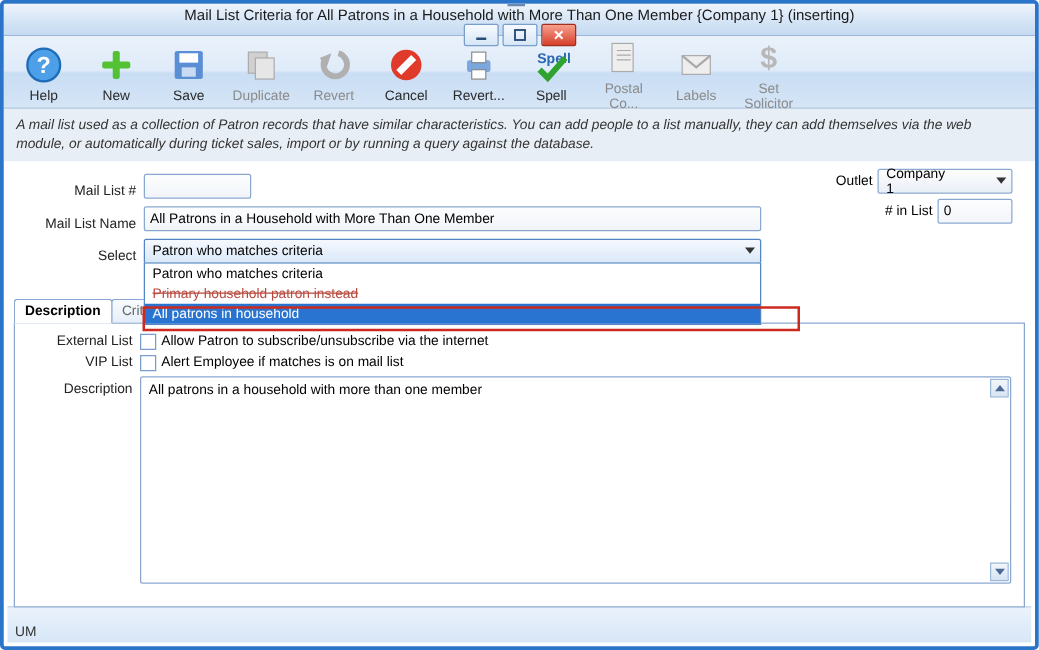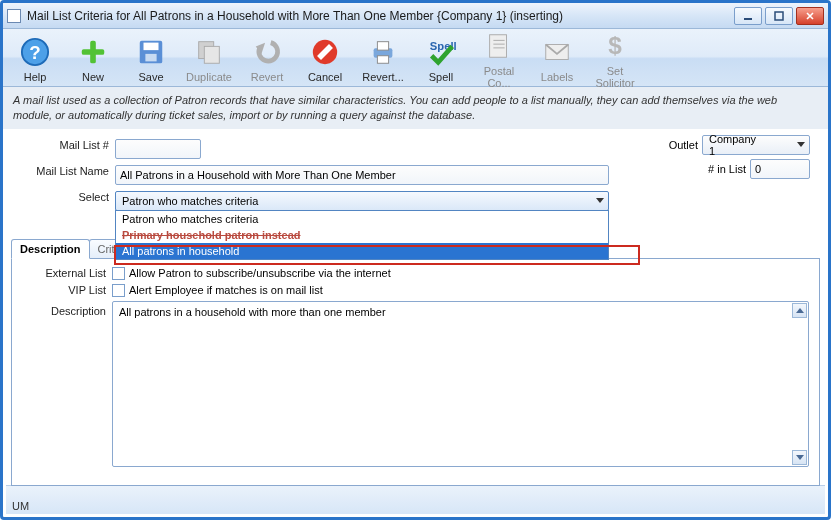--- a/index.html
+++ b/index.html
@@ -16,20 +16,21 @@
     position: relative;
   }
   
   .titlebar {
     height: 26px;
     background: linear-gradient(to bottom, #eef4fc 0%, #d7e6f7 50%, #c5daf2 100%);
     border-bottom: 1px solid #9cb8d8;
     display: flex;
     align-items: center;
     padding: 0 4px;
+    flex-direction: column;
   }
   .titlebar .sysicon {
     width: 14px; height: 14px;
     border: 1px solid #6a89b2;
     background: #fff;
     margin-right: 6px;
   }
   .titlebar .title {
     flex: 1;
     color: #1a1a1a;
@@ -78,21 +79,21 @@
     font-size: 11px;
     font-style: italic;
     color: #333;
     line-height: 1.35;
   }
   
   .form {
     padding: 10px 12px 0 12px;
     position: relative;
   }
-  .row { display:flex; align-items:flex-start; margin-bottom:6px; }
+  .row { display:flex; align-items:flex-end; margin-bottom:6px; }
   .lbl { width: 100px; text-align:right; padding-right:6px; color:#222; }
   .field {
     height: 20px;
     border: 1px solid #8aa8cf;
     border-radius: 2px;
     background: linear-gradient(to bottom,#fdfdfd,#f1f5fa);
     padding: 2px 4px;
     font-family: inherit;
     font-size: 11px;
   }
@@ -131,21 +132,21 @@
     z-index: 20;
   }
   .annot-box {
     position:absolute; top:34px; left:-2px; right:-32px;
     height: 20px;
     border:2px solid #cc2a1f;
     z-index: 21;
     pointer-events:none;
   }
   .opt { padding:2px 6px; font-size:11px; background:#fff; }
-  .opt.struck { text-decoration: line-through; color:#b94a3f;font-weight:bold; }
+  .opt.struck { text-decoration: line-through; color:#b94a3f; }
   .opt.sel { background:#2a74d1; color:#fff; }
   
   .tabstrip {
     margin: 28px 8px 0 8px;
     display:flex;
     align-items:flex-end;
     position: relative;
     z-index: 5;
   }
   .tab {

